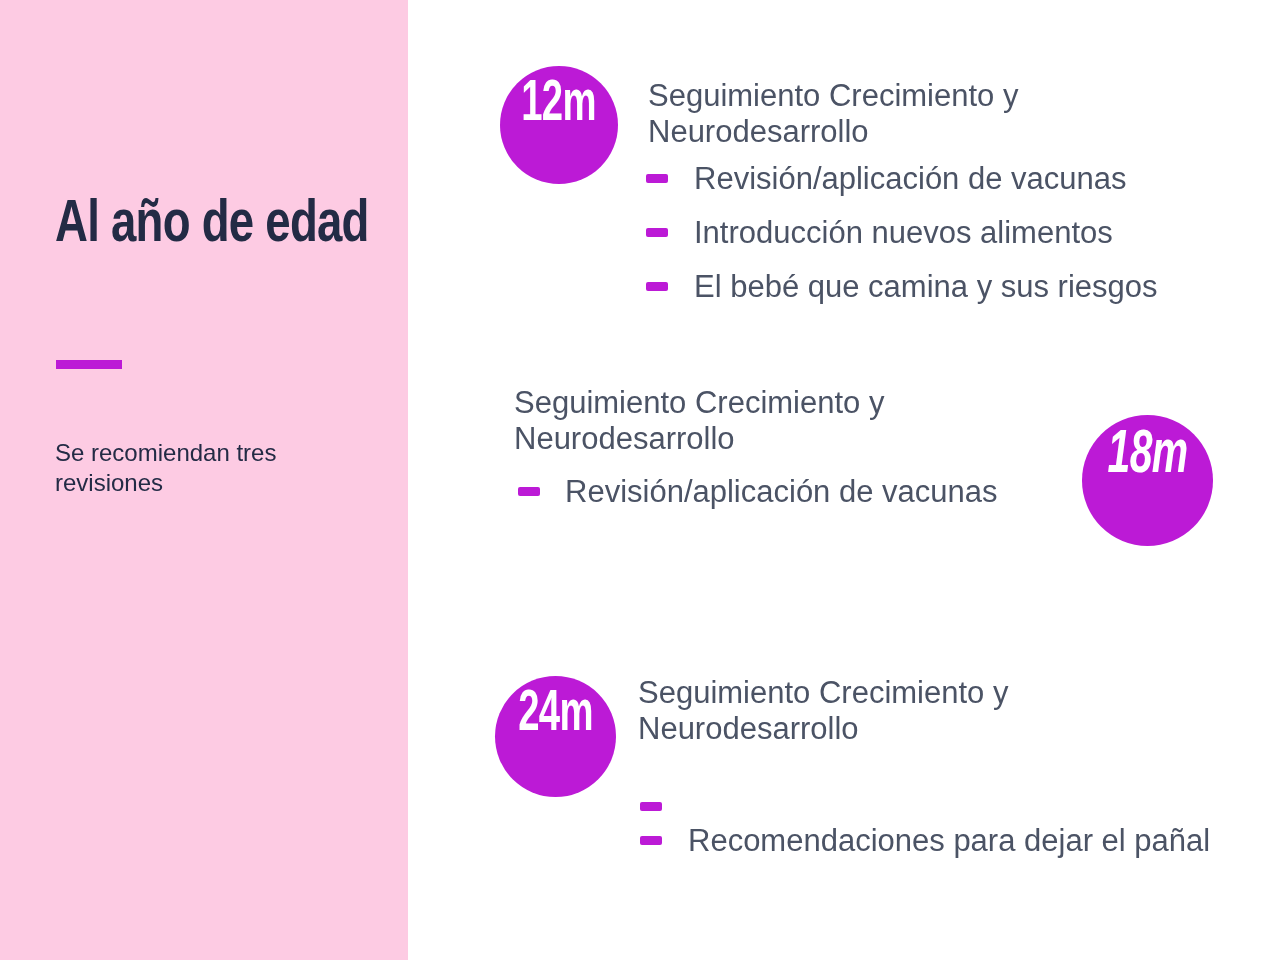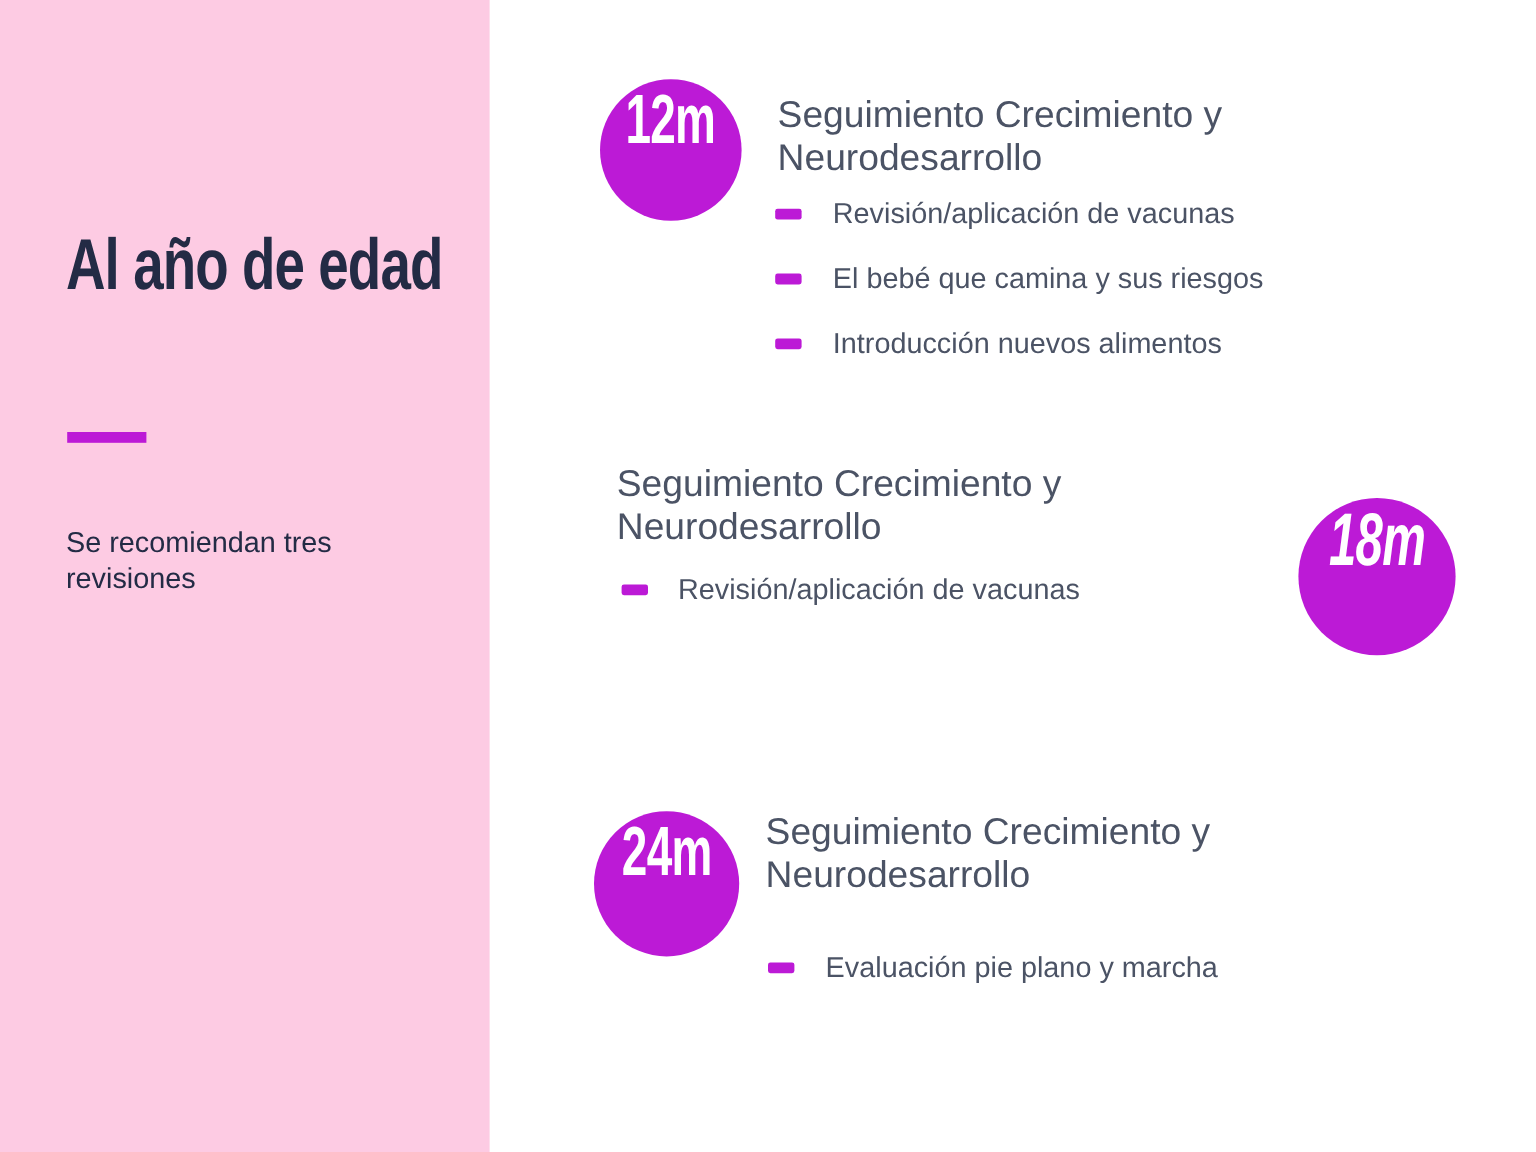--- a/index.html
+++ b/index.html
@@ -51,21 +51,21 @@
   .h2 { left:514px; top:385px; width:440px; }
   .h3 { left:638px; top:675px; width:455px; }
   
   .bullets { position:absolute; list-style:none; margin:0; padding:0; }
   .bullets li { display:flex; align-items:flex-start; }
   .dash {
     flex:0 0 auto; width:22px; height:9px; border-radius:2px;
     background: var(--accent, #bc1ad6); margin-top:14px;
   }
   .bullet-text {
-    font-size:24px; line-height:37px; color: var(--body-color, #4b5365);
+    font-size:31px; line-height:37px; color: var(--body-color, #4b5365);
     white-space:nowrap;
   }
   .b1 { left:646px; top:160px; } .b1 li { margin-bottom:17px; } .b1 .dash { margin-right:26px; }
   .b2 { left:518px; top:473px; } .b2 li { margin-bottom:11px; } .b2 .dash { margin-right:25px; }
   .b3 { left:640px; top:788px; } .b3 li { margin-bottom:11px; } .b3 .dash { margin-right:26px; }
 </style>
 </head>
 <body>
 
 <div class="slide">
@@ -81,25 +81,25 @@
       <span class="badge-label">12m</span>
     </div>
     <div class="heading h1">Seguimiento Crecimiento y Neurodesarrollo</div>
     <ul class="bullets b1">
       <li>
         <span class="dash"></span>
         <span class="bullet-text">Revisión/aplicación de vacunas</span>
       </li>
       <li>
         <span class="dash"></span>
-        <span class="bullet-text">El bebé que camina y sus riesgos</span>
+        <span class="bullet-text">Introducción nuevos alimentos</span>
       </li>
       <li>
         <span class="dash"></span>
-        <span class="bullet-text">Introducción nuevos alimentos</span>
+        <span class="bullet-text">El bebé que camina y sus riesgos</span>
       </li>
     </ul>
   </section>
 
   <section>
     <div class="heading h2">Seguimiento Crecimiento y Neurodesarrollo</div>
     <ul class="bullets b2">
       <li>
         <span class="dash"></span>
         <span class="bullet-text">Revisión/aplicación de vacunas</span>
@@ -111,18 +111,21 @@
   </section>
 
   <section>
     <div class="badge badge-24">
       <span class="badge-label">24m</span>
     </div>
     <div class="heading h3">Seguimiento Crecimiento y Neurodesarrollo</div>
     <ul class="bullets b3">
       <li>
         <span class="dash"></span>
-        <span class="bullet-text">Evaluación pie plano y marcha</span>
+      </li>
+      <li>
+        <span class="dash"></span>
+        <span class="bullet-text">Recomendaciones para dejar el pañal</span>
       </li>
     </ul>
   </section>
 
 </div>
 
 </body></html>

